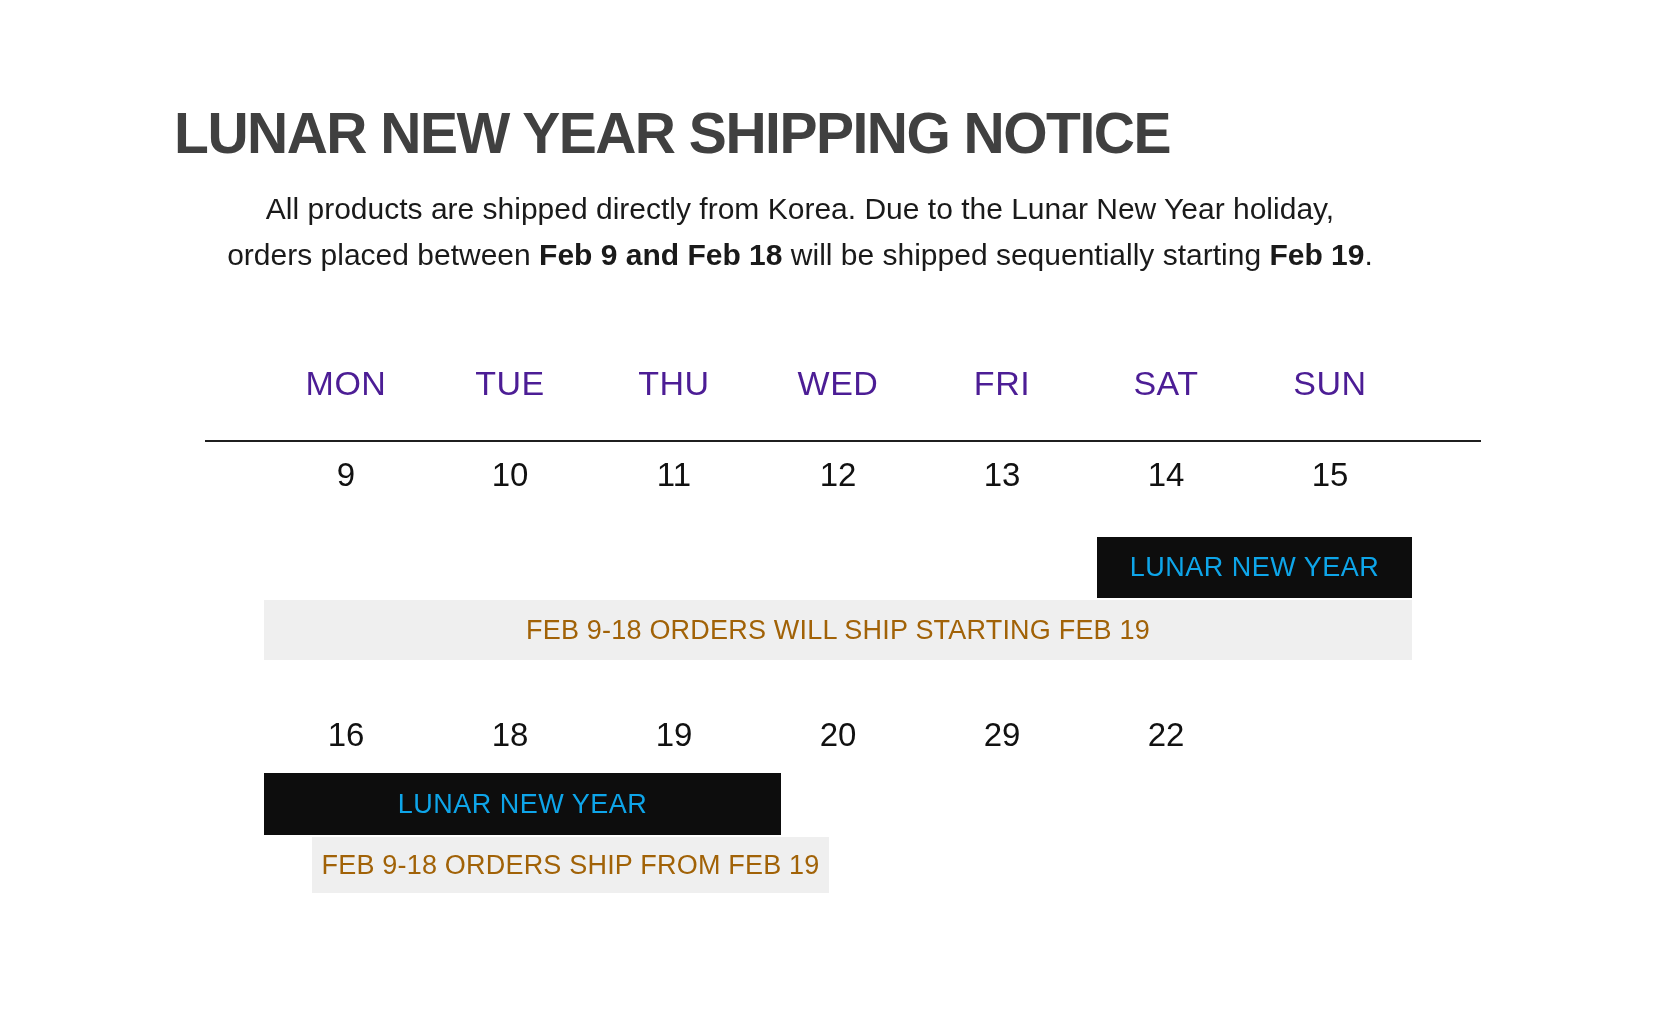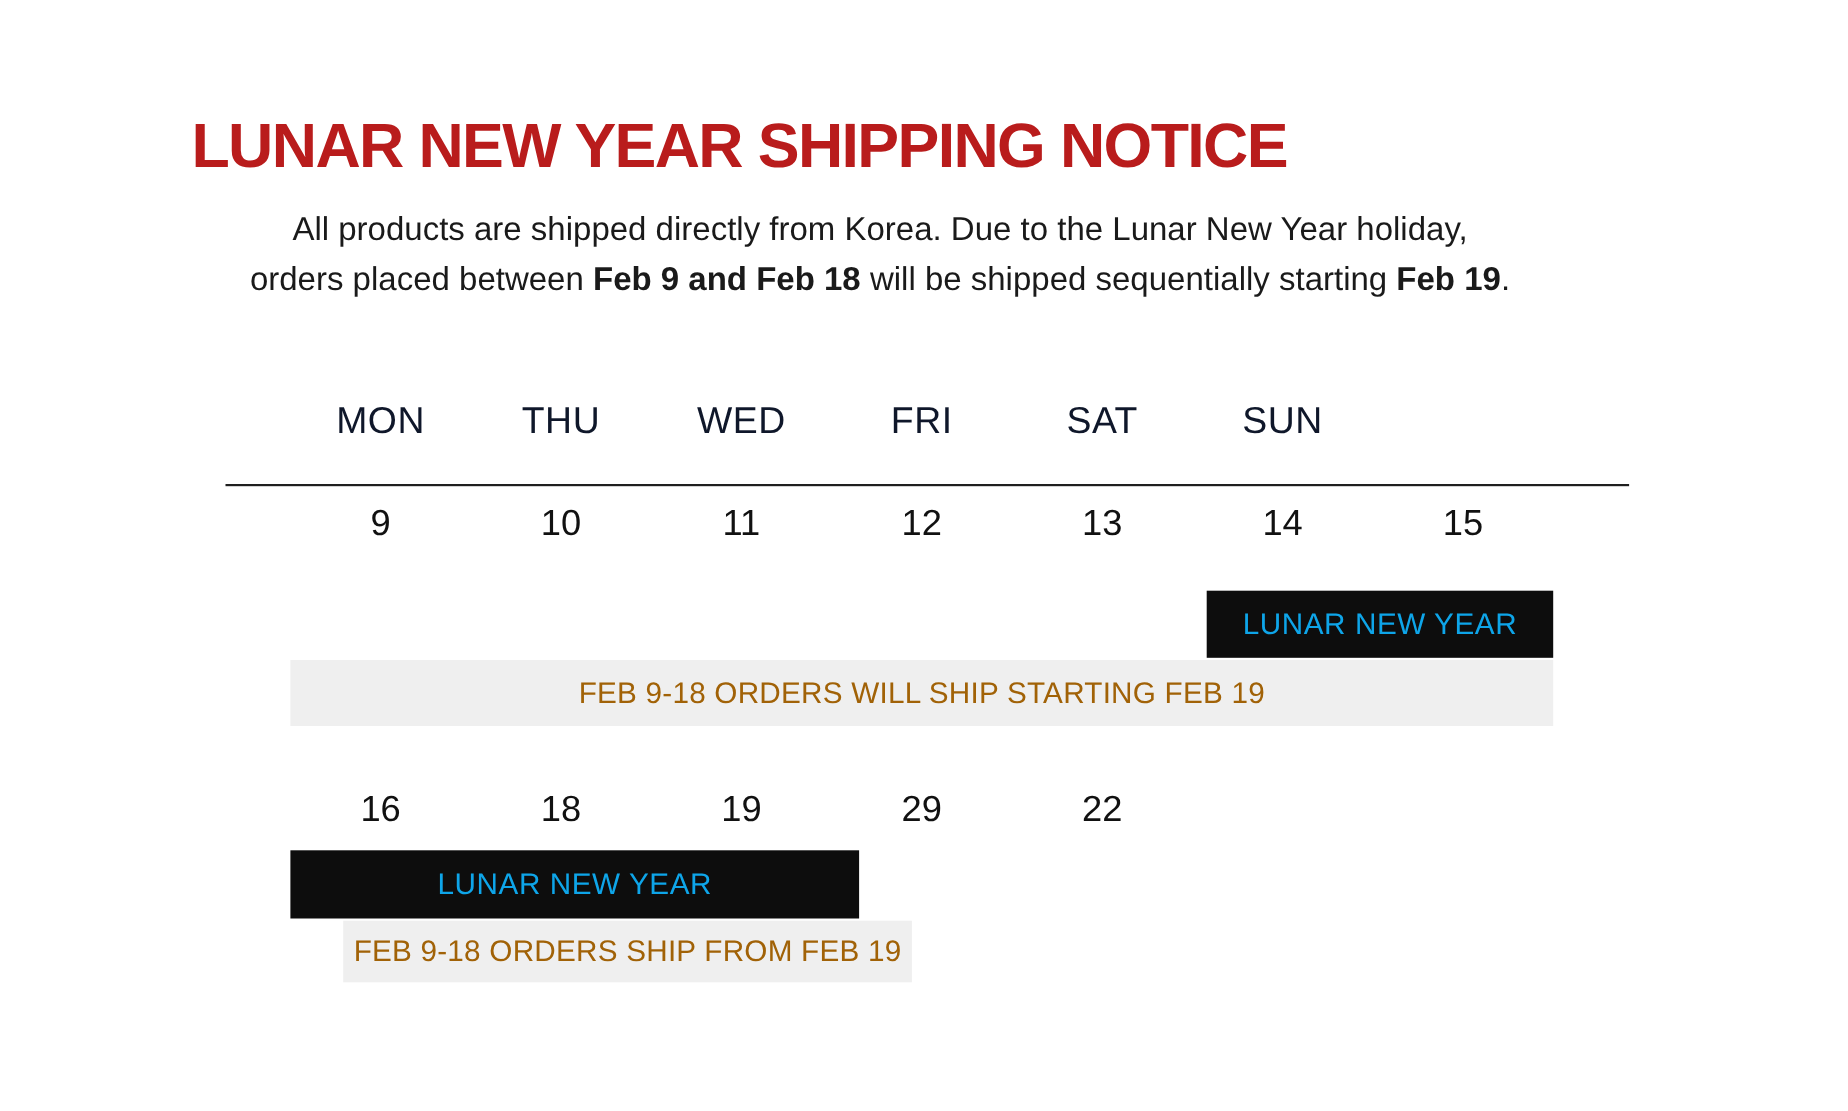--- a/index.html
+++ b/index.html
@@ -8,38 +8,38 @@
     background: #ffffff;
     font-family: "Liberation Sans", sans-serif;
     overflow: hidden;
   }
   .page { position: relative; width: 1680px; height: 1010px; background: #ffffff; }
 
   .title {
     position: absolute; top: 100px; left: 0; width: 1344px;
     text-align: center;
     font-size: 57px; font-weight: 700; letter-spacing: -1.5px;
-    color: #b91c1c;
+    color: #404040;
   }
   .subtitle {
     position: absolute; top: 186px; left: 0; width: 1588px;
     text-align: center;
     font-size: 30px; line-height: 46px; font-weight: 400;
     color: #1a1a1a;
     padding-left: 12px;
   }
   .subtitle b { font-weight: 700; }
 
   .day-row, .date-row {
     position: absolute; left: 264px; width: 1148px;
     display: grid; grid-template-columns: repeat(7, 1fr);
   }
   .day-row { top: 360px; height: 46px; }
   .day-row .cell {
-    font-size: 34px; font-weight: 400; color: #0f172a;
+    font-size: 34px; font-weight: 400; color: #4c1d95;
     text-align: center; line-height: 46px; letter-spacing: 0.5px;
   }
   .rule {
     position: absolute; left: 205px; top: 440px;
     width: 1276px; height: 2px; background: #1f1f1f;
   }
   .date-row .cell {
     font-size: 33px; font-weight: 400; color: #111111;
     text-align: center; line-height: 44px;
   }
@@ -69,20 +69,21 @@
 
   <h1 class="title">LUNAR NEW YEAR SHIPPING NOTICE</h1>
 
   <div class="subtitle">
     <span>All products are shipped directly from Korea. Due to the Lunar New Year holiday,</span><br>
     <span>orders placed between </span><b>Feb 9 and Feb 18</b><span> will be shipped sequentially starting </span><b>Feb 19</b><span>.</span>
   </div>
 
   <div class="day-row">
     <div class="cell">MON</div>
+    <div class="cell">TUE</div>
     <div class="cell">THU</div>
     <div class="cell">WED</div>
     <div class="cell">FRI</div>
     <div class="cell">SAT</div>
     <div class="cell">SUN</div>
   </div>
 
   <div class="rule"></div>
 
   <div class="date-row week1">
@@ -96,20 +97,21 @@
   </div>
 
   <div class="banner week1">LUNAR NEW YEAR</div>
 
   <div class="band week1">FEB 9-18 ORDERS WILL SHIP STARTING FEB 19</div>
 
   <div class="date-row week2">
     <div class="cell">16</div>
     <div class="cell">18</div>
     <div class="cell">19</div>
+    <div class="cell">20</div>
     <div class="cell">29</div>
     <div class="cell">22</div>
   </div>
 
   <div class="banner week2">LUNAR NEW YEAR</div>
 
   <div class="band week2">FEB 9-18 ORDERS SHIP FROM FEB 19</div>
 
 </div>
 

